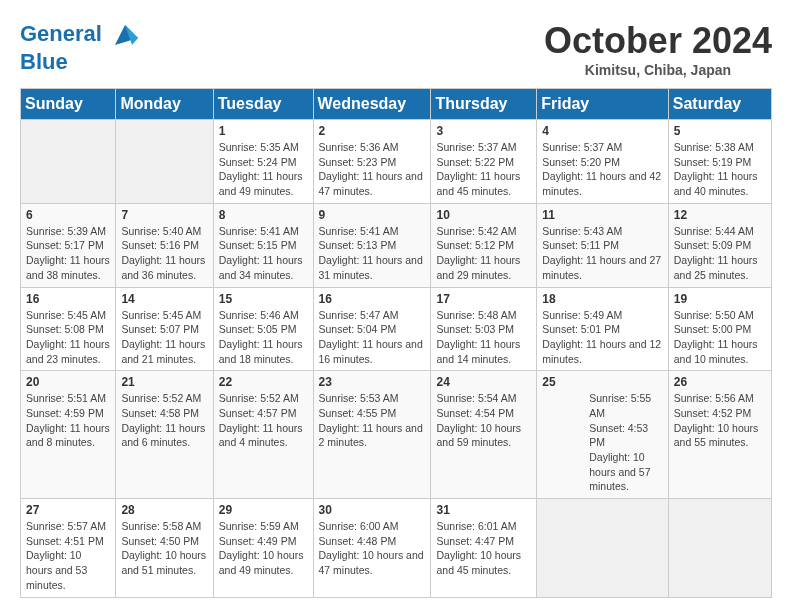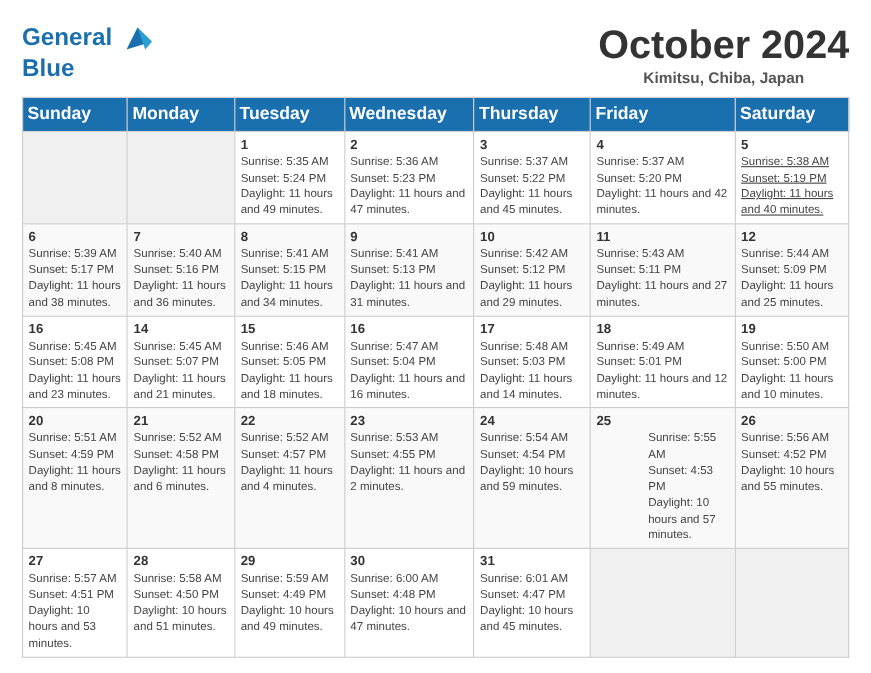--- a/index.html
+++ b/index.html
@@ -153,21 +153,21 @@
 Daylight: 11 hours and 45 minutes.</div>
         </td>
         <td>
           <div class="day-num">4</div>
           <div class="day-info" style="white-space: pre-line;">Sunrise: 5:37 AM
 Sunset: 5:20 PM
 Daylight: 11 hours and 42 minutes.</div>
         </td>
         <td>
           <div class="day-num">5</div>
-          <div class="day-info" style="white-space: pre-line; text-decoration: underline;">Sunrise: 5:38 AM
+          <div class="day-info" style="white-space: pre-line;">Sunrise: 5:38 AM
 Sunset: 5:19 PM
 Daylight: 11 hours and 40 minutes.</div>
         </td>
       </tr>
       <tr>
         <td>
           <div class="day-num">6</div>
           <div class="day-info" style="white-space: pre-line;">Sunrise: 5:39 AM
 Sunset: 5:17 PM
 Daylight: 11 hours and 38 minutes.</div>

